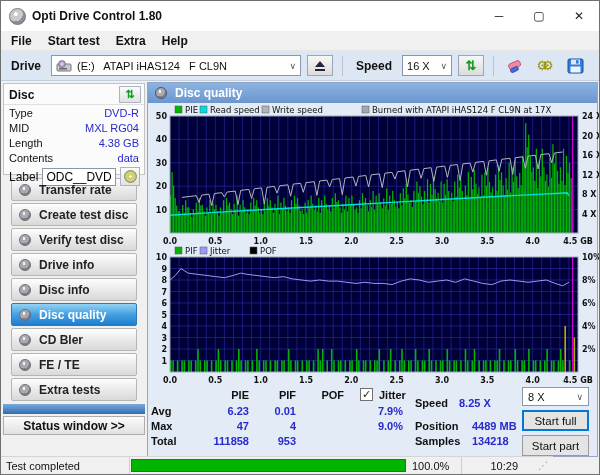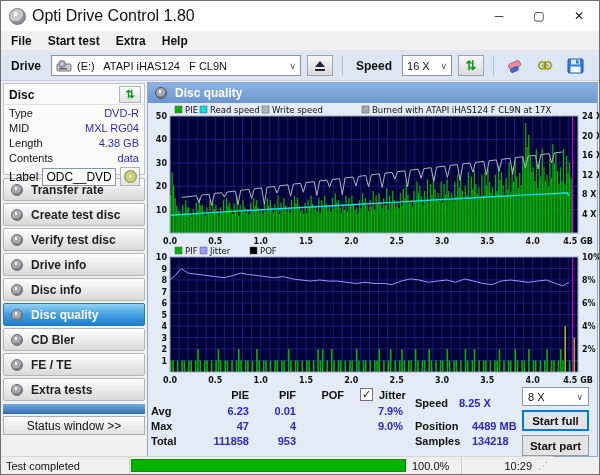--- a/index.html
+++ b/index.html
@@ -4,21 +4,21 @@
 <style>
   * { margin:0; padding:0; box-sizing:border-box; }
   body { font-family:"Liberation Sans", sans-serif; background:#888; }
   .window { width:600px; height:475px; background:#f0f0f0; border:1px solid #6f6f6f;
             position:relative; overflow:hidden; font-size:12px; color:#111; }
   
   .titlebar { height:30px; background:#ffffff; display:flex; align-items:center; }
   .title-icon { width:17px; height:17px; margin:0 6px 0 8px; border-radius:50%;
     background:radial-gradient(circle at 38% 35%, #ffffff 0 14%, #c9c9cf 15% 52%, #8d8d96 53% 100%);
     border:1px solid #777; position:relative; }
-  .title-text { font-weight:400; font-size:16px; }
+  .title-text { font-weight:700; font-size:12px; }
   .win-btns { margin-left:auto; display:flex; height:100%; }
   .win-btn { width:40px; height:100%; display:flex; align-items:center; justify-content:center;
              font-size:12px; color:#222; }
   
   .menubar { height:19px; background:#f0f0f0; display:flex; align-items:center; padding-left:2px; }
   .menu-item { padding:0 8px; font-weight:600; font-size:12px; }
   
   .toolbar { height:31px; background:#dde7f3; border-top:1px solid #e6e6e6; border-bottom:1px solid #c3cfdf;
              display:flex; align-items:center; padding:0 6px; gap:6px; }
   .tb-label { font-weight:700; font-size:12px; margin:0 4px; }
@@ -44,62 +44,62 @@
   .kv { display:flex; justify-content:space-between; padding:0 5px; font-size:11px; height:15px; align-items:center; }
   .kv .k { color:#111; }
   .kv .v { color:#2929cc; font-weight:400; }
   .label-row { display:flex; align-items:center; gap:4px; padding:2px 4px 0 5px; }
   .label-row input { width:74px; height:18px; border:1px solid #8a97a8; font-size:12px; padding:0 3px;
                      font-family:"Liberation Sans",sans-serif; }
   .cd-btn { width:24px; height:19px; border:1px solid #aab4c2; background:linear-gradient(#fafafa,#e2e2e2);
             display:flex; align-items:center; justify-content:center; }
   .cd-ico { width:13px; height:13px; border-radius:50%; border:1px solid #8e8e4e;
     background:radial-gradient(circle, #ffffff 0 16%, #d6cc6a 17% 38%, #bcd98e 39% 62%, #cabf55 63% 100%); }
-  .nav-btn { height:23px; margin:2px 0; border:1px solid #b5b5b5; border-radius:2px;
+  .nav-btn { height:23px; margin:2px 8px; border:1px solid #b5b5b5; border-radius:2px;
              background:linear-gradient(#fefefe,#ececec 45%,#d9d9d9); display:flex; align-items:center;
              gap:8px; padding-left:7px; font-size:12px; font-weight:600; color:#222; }
   .nav-btn.selected { background:linear-gradient(#93d2f3,#45a0e2 50%,#1e7ecf);
                       border-color:#2a7ab8; color:#fff; }
   .disc-ico { width:12px; height:12px; border-radius:50%; flex:0 0 auto;
     background:radial-gradient(circle at 40% 35%, #f2f2f2 0 16%, #a9a9b1 17% 55%, #7e7e86 56% 100%);
     border:1px solid #6d6d75; }
   .blue-strip { height:10px; margin:3px 0 2px 0; background:linear-gradient(#79a9dd,#2f6cb0); }
   .status-btn { height:19px; border:1px solid #adadad; background:linear-gradient(#fbfbfb,#e1e1e1);
-                display:flex; align-items:center; justify-content:center; font-weight:400; font-size:12px; }
+                display:flex; align-items:center; justify-content:center; font-weight:700; font-size:12px; }
   
   .main { flex:1; margin:1px 1px 1px 0; border:1px solid #93a7c4; background:#e3ebf7; position:relative; }
   .main-header { height:20px; background:linear-gradient(#8cb3e2,#6b96cd); display:flex; align-items:center;
                  gap:8px; padding-left:7px; color:#fff; font-weight:700; font-size:12px; }
   .main-header .disc-ico { border-color:#50506a; }
   #charts { position:absolute; top:20px; left:0; }
   .statsbox { position:absolute; top:303px; left:0; width:452px; height:70px; font-size:11px; }
   .abs { position:absolute; white-space:nowrap; }
   .st-h { font-weight:700; color:#111; }
   .st-v { color:#2929cc; font-weight:600; }
   .r { transform:translateX(-100%); }
   .checkbox { width:13px; height:13px; background:#fff; border:1px solid #707070; display:flex;
               align-items:center; justify-content:center; font-size:11px; color:#222; line-height:1; }
   .side-col { position:absolute; left:374px; top:1px; width:67px; }
   .small-combo { width:67px; height:19px; background:#fff; border:1px solid #8a97a8; display:flex;
                  align-items:center; padding:0 5px; font-size:11px; }
   .small-combo .chev { margin-left:auto; color:#555; font-size:9px; }
   .btn { width:67px; height:21px; background:#e4e4e4; border:1px solid #9a9a9a; display:flex;
-         align-items:center; justify-content:center; font-size:11.5px; font-weight:700; }
+         align-items:center; justify-content:center; font-size:11.5px; font-weight:400; }
   .btn.default { border:1px solid #0078d7; box-shadow:0 0 0 1px #0078d7 inset; }
   .start-full { position:absolute; top:23px; }
   .start-part { position:absolute; top:48px; }
   
   .statusbar { position:absolute; left:0; bottom:0; width:552px; height:18px; background:#f0f0f0;
                border-top:1px solid #d5d5d5; display:flex; align-items:stretch; font-size:11px; }
   .sb-cell { display:flex; align-items:center; padding:0 5px; }
   .sb-sep { width:1px; background:#cfcfcf; }
   .bar-track { width:277px; padding:2px 1px; display:flex; }
   .bar-fill { background:#00b400; height:100%; border:1px solid #009000; }
   .sb-pct { width:54px; justify-content:flex-start; }
-  .sb-time { flex:1; justify-content:flex-end; gap:6px; }
+  .sb-time { flex:1; justify-content:flex-end; gap:20px; }
   .grip { color:#9a9a9a; font-size:10px; }
   .pre { white-space:pre; }
   svg text { font-family:"DejaVu Sans", sans-serif; }
 </style>
 </head>
 <body>
 
 <div class="window">
 
   <div class="titlebar">

